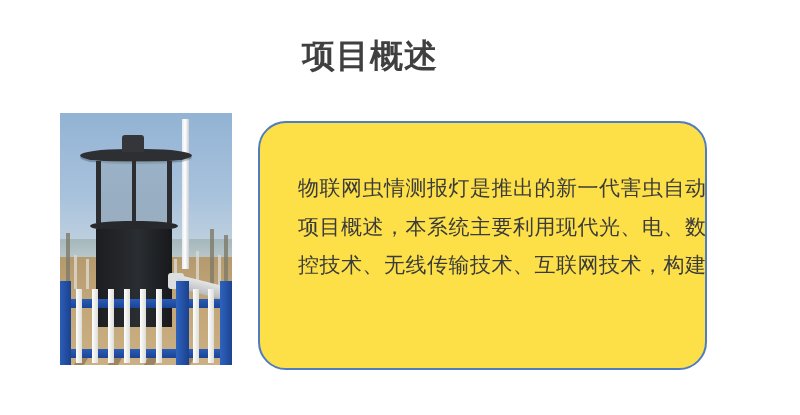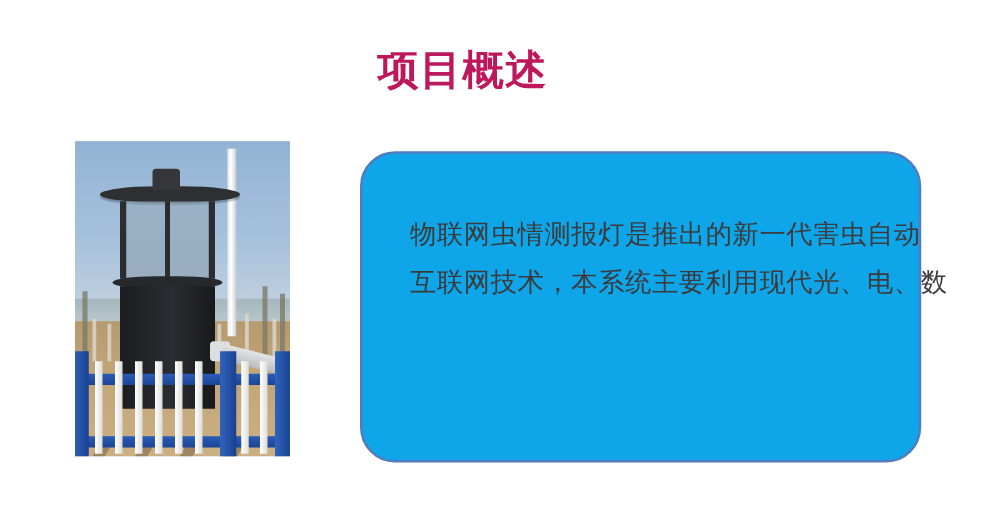--- a/index.html
+++ b/index.html
@@ -24,21 +24,21 @@
   
   .slide-title {
     position: absolute;
     left: 0;
     top: 36px;
     width: 740px;
     text-align: center;
     font-size: 33px;
     font-weight: bold;
     letter-spacing: 1px;
-    color: #be185d;
+    color: #404040;
     line-height: 40px;
     white-space: nowrap;
   }
 
   
   .photo-frame {
     position: absolute;
     left: 60px;
     top: 113px;
     width: 172px;
@@ -193,28 +193,28 @@
     top: 236px;
     width: 10px;
     height: 18px;
     background: rgba(90,70,45,.40);
     transform: skewX(-30deg);
   }
 
   
   .text-card {
     position: absolute;
-    left: 288px;
+    left: 258px;
     top: 121px;
     width: 449px;
     height: 249px;
     box-sizing: border-box;
     border: 2px solid #507cc0;
     border-radius: 28px;
-    background: #0ea5e9;
+    background: #fde047;
   }
   .card-body {
     position: absolute;
     left: 38px;
     top: 46px;
     width: 382px;
   }
   .card-line {
     font-size: 21px;
     line-height: 38.5px;
@@ -277,17 +277,18 @@
       <div class="picket" style="left:80px;"></div>
       <div class="picket" style="left:96px;"></div>
       <div class="picket" style="left:133px;"></div>
       <div class="picket" style="left:148px;"></div>
     </div>
   </div>
 
   <div class="text-card">
     <div class="card-body">
       <div class="card-line">物联网虫情测报灯是推出的新一代害虫自动</div>
-      <div class="card-line">互联网技术，本系统主要利用现代光、电、数</div>
+      <div class="card-line">项目概述，本系统主要利用现代光、电、数</div>
+      <div class="card-line">控技术、无线传输技术、互联网技术，构建</div>
     </div>
   </div>
 
 </div>
 
 </body></html>

